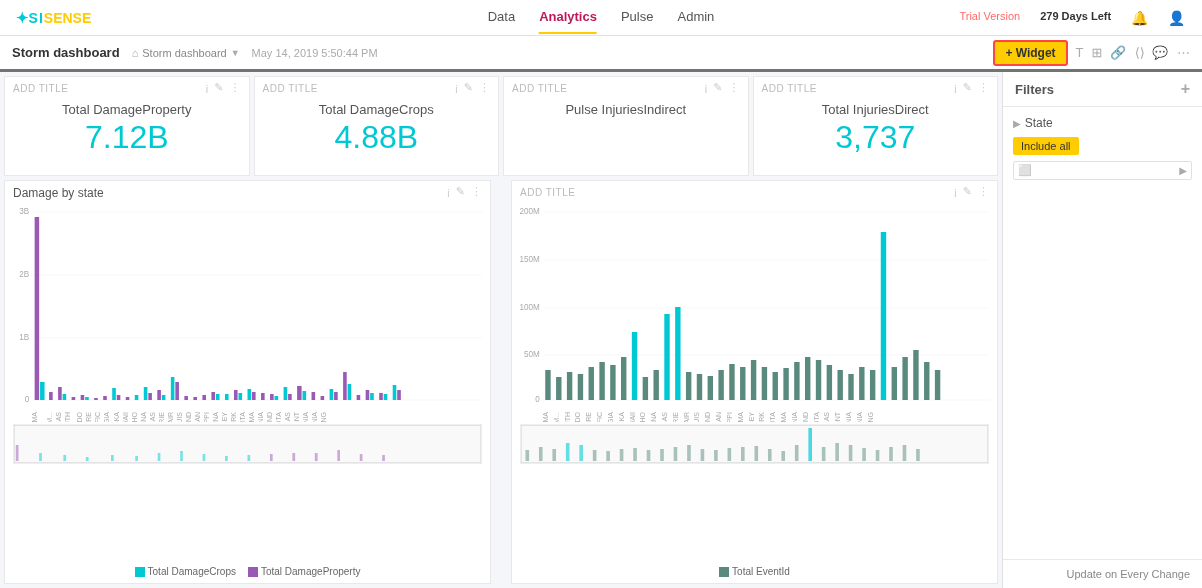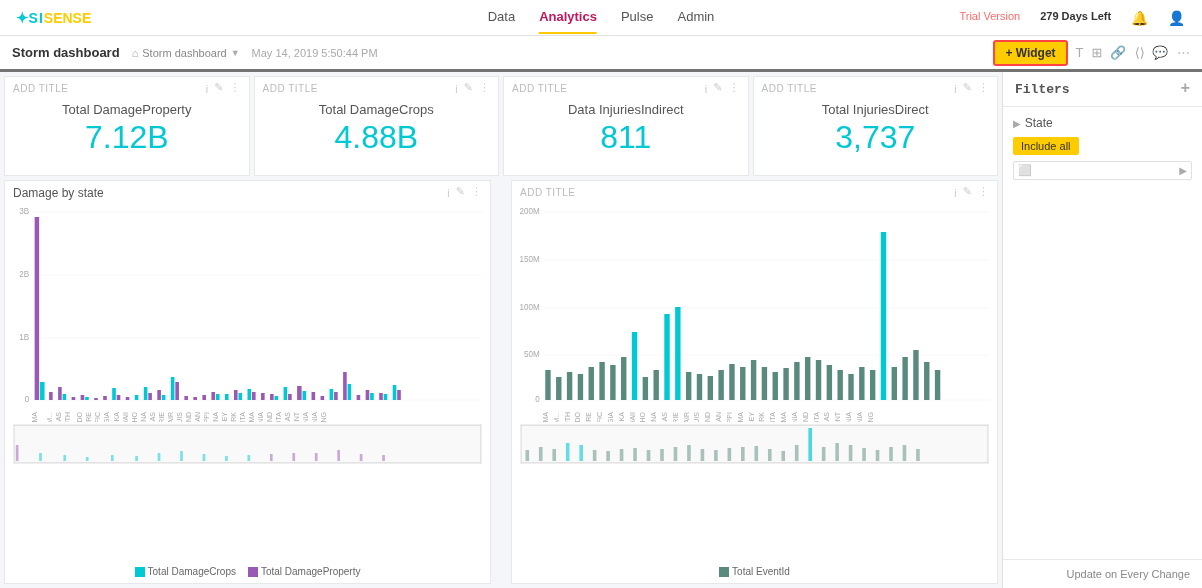--- a/index.html
+++ b/index.html
@@ -229,21 +229,20 @@
     }
     .filters-header {
       display: flex;
       align-items: center;
       justify-content: space-between;
       padding: 8px 12px;
       border-bottom: 1px solid #e8e8e8;
       font-size: 13px;
       font-weight: 600;
       color: #555;
-      font-family: Liberation Mono, monospace;
     }
     .filter-section {
       padding: 6px 10px;
     }
     .filter-row {
       display: flex;
       align-items: center;
       gap: 4px;
       font-size: 12px;
       color: #555;
@@ -368,22 +367,21 @@
 
       <div class="kpi-card">
         <div class="kpi-header">
           <span class="kpi-add-title">ADD TITLE</span>
           <div class="kpi-icons">
             <span>ℹ</span>
             <span>✎</span>
             <span>⋮</span>
           </div>
         </div>
-        <div class="kpi-label">Data InjuriesIndirect</div>
-        <div class="kpi-value">811</div>
+        <div class="kpi-label">Pulse InjuriesIndirect</div>
       </div>
 
       <div class="kpi-card">
         <div class="kpi-header">
           <span class="kpi-add-title">ADD TITLE</span>
           <div class="kpi-icons">
             <span>ℹ</span>
             <span>✎</span>
             <span>⋮</span>
           </div>

